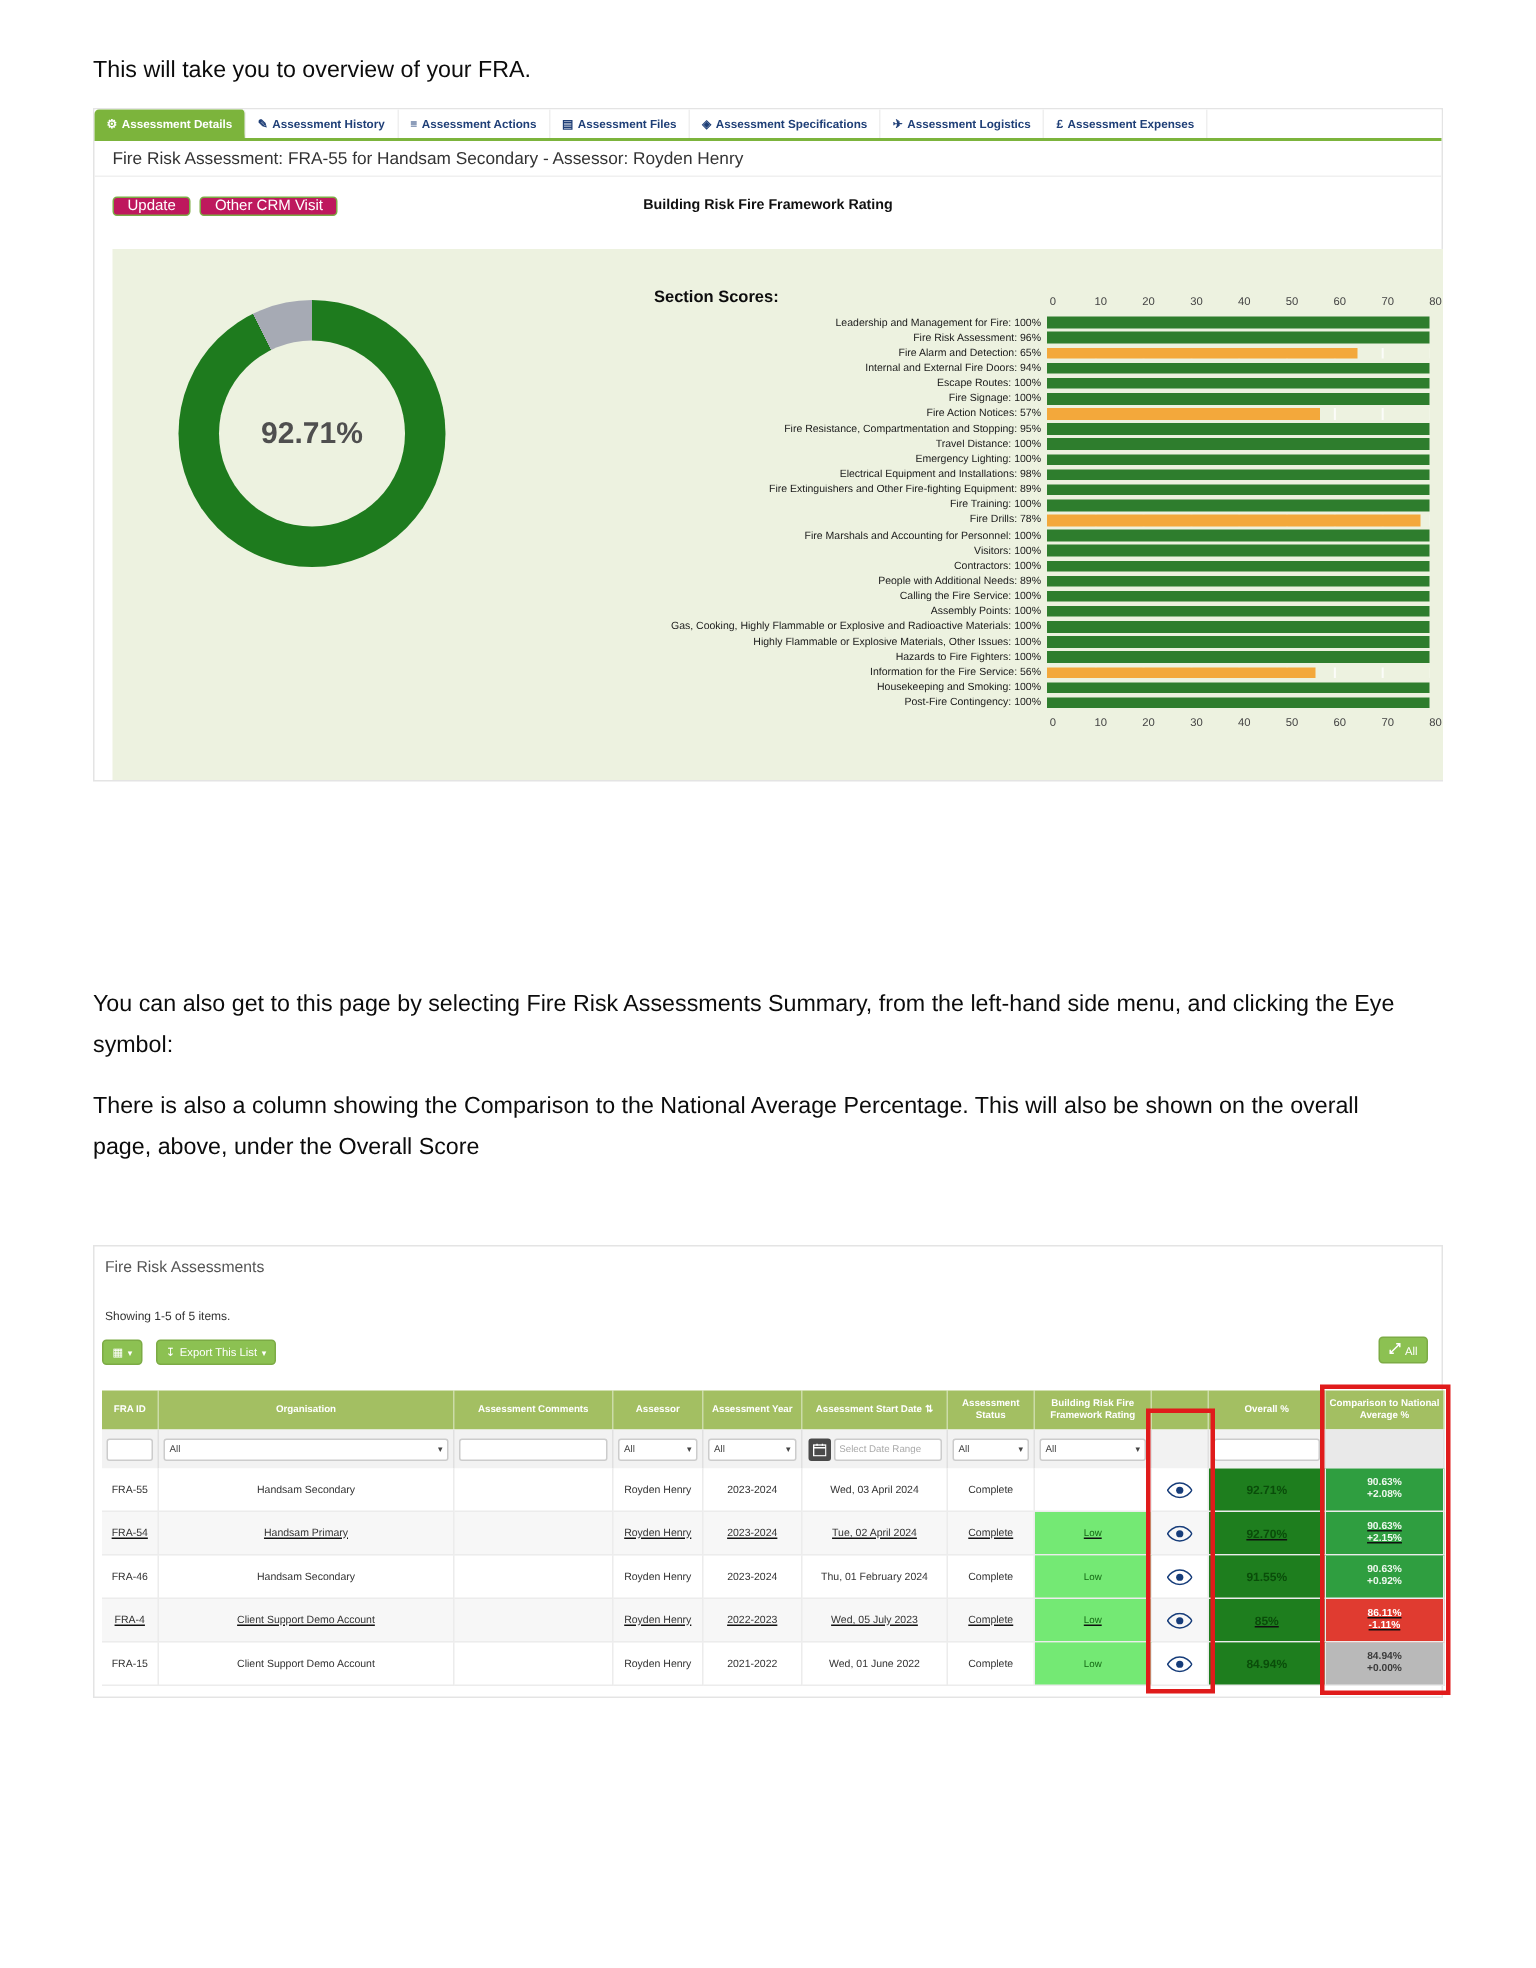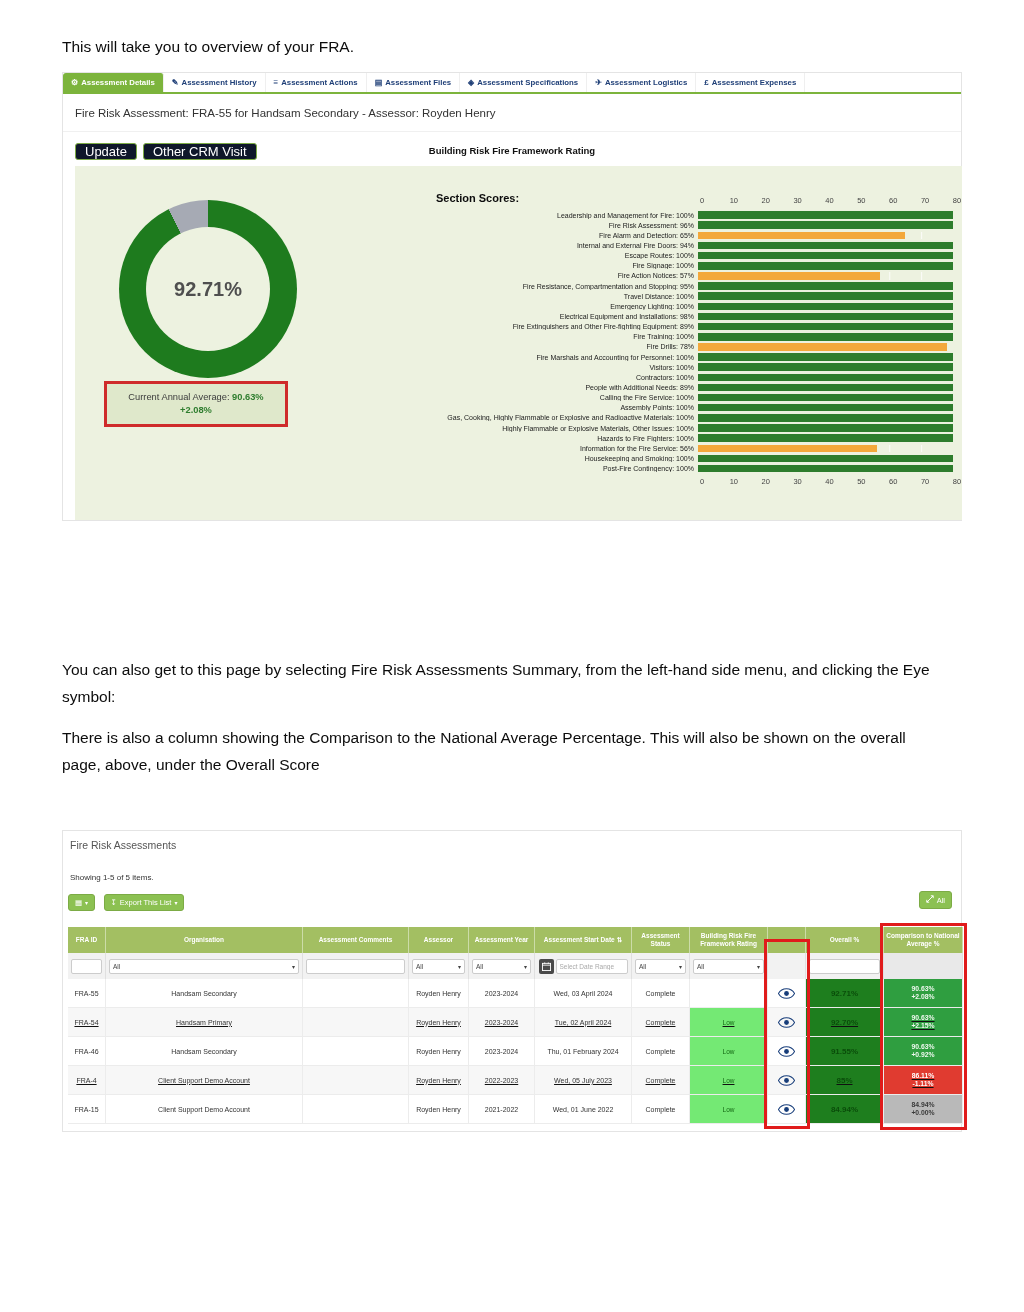--- a/index.html
+++ b/index.html
@@ -13,23 +13,23 @@
   .intro { top:33px; }
   .p1 { top:656px; }
   .p2 { top:724px; }
 
   
   .s1 { position:absolute; left:62px; top:72px; width:900px; height:449px; background:#fff; border:1px solid #e4e4e4; }
   .tab-bar { display:flex; height:21px; border-bottom:2px solid #7cb43c; background:#fff; }
   .tab { display:flex; align-items:center; gap:3px; padding:0 8px; font-size:7.8px; font-weight:bold; color:#1f3f77; border-right:1px solid #efefef; white-space:nowrap; cursor:pointer; }
   .tab.active { background:#7cb43c; color:#fff; border-radius:3px 3px 0 0; }
   .tab-icon { font-size:8px; }
-  .title-bar { height:38px; display:flex; align-items:center; padding-left:12px; font-size:11.5px; color:#333; border-bottom:1px solid #f0f0f0; }
+  .title-bar { height:24px; display:flex; align-items:center; padding-left:12px; font-size:11.5px; color:#333; border-bottom:1px solid #f0f0f0; }
   .toolbar { position:relative; height:38px; display:flex; align-items:center; gap:6px; padding-left:12px; }
-  .g-btn { background:#0f172a; border:1px solid #7cab45; color:#fff; font-size:13px; padding:0 9px; border-radius:3px; font-family:inherit; cursor:pointer; }
+  .g-btn { background:#be185d; border:1px solid #7cab45; color:#fff; font-size:10px; padding:0 9px; border-radius:3px; font-family:inherit; cursor:pointer; }
   .panel-title { position:absolute; left:0; right:0; top:13px; text-align:center; font-size:9.5px; font-weight:bold; color:#111; pointer-events:none; }
   .chart-panel { position:absolute; left:12px; top:93px; width:887px; height:354px; background:#edf2e0; }
   .overall-block { position:absolute; left:0; top:0; width:280px; height:300px; }
   .overall-heading { text-align:center; font-size:17px; font-weight:bold; color:#0d0d0d; margin-top:14px; }
   .donut { position:absolute; left:44px; top:34px; width:178px; height:178px; border-radius:50%; }
   .donut::after { content:""; position:absolute; inset:27px; border-radius:50%; background:#edf2e0; }
   .donut-center { position:absolute; left:44px; top:34px; width:178px; height:178px; display:flex; align-items:center; justify-content:center; font-size:20px; font-weight:bold; color:#4f4f4f; }
   .annual-box { position:absolute; left:29px; top:215px; width:184px; height:46px; border:3px solid #cf2b2b; background:#dfe8cb; display:flex; flex-direction:column; align-items:center; justify-content:center; font-size:9.3px; color:#3c3c3c; text-align:center; line-height:13px; }
   .annual-box .green { color:#2e7d2e; font-weight:bold; }
   .sections-heading { position:absolute; left:361px; top:26px; font-size:11px; font-weight:bold; color:#0d0d0d; }
@@ -120,27 +120,20 @@
     <div class="title-bar">Fire Risk Assessment: FRA-55 for Handsam Secondary - Assessor: Royden Henry</div>
     <div class="toolbar">
       <button class="g-btn">Update</button>
       <button class="g-btn">Other CRM Visit</button>
       <div class="panel-title">Building Risk Fire Framework Rating</div>
     </div>
     <div class="chart-panel">
       <div class="overall-block">
         <div class="donut" style="background: conic-gradient(rgb(30, 123, 30) 0deg, rgb(30, 123, 30) 92.71%, rgb(166, 170, 180) 92.71%, rgb(166, 170, 180) 100%);"></div>
         <div class="donut-center">92.71%</div>
-        <div class="annual-box">
-          <div>
-            <span>Current Annual Average:</span>
-            <span class="green">90.63%</span>
-          </div>
-          <div class="green">+2.08%</div>
-        </div>
       </div>
       <div class="sections-heading">Section Scores:</div>
       <div class="bars-wrap">
         <div class="axis top">
             <span style="left: 0%;">0</span>
             <span style="left: 12.5%;">10</span>
             <span style="left: 25%;">20</span>
             <span style="left: 37.5%;">30</span>
             <span style="left: 50%;">40</span>
             <span style="left: 62.5%;">50</span>

